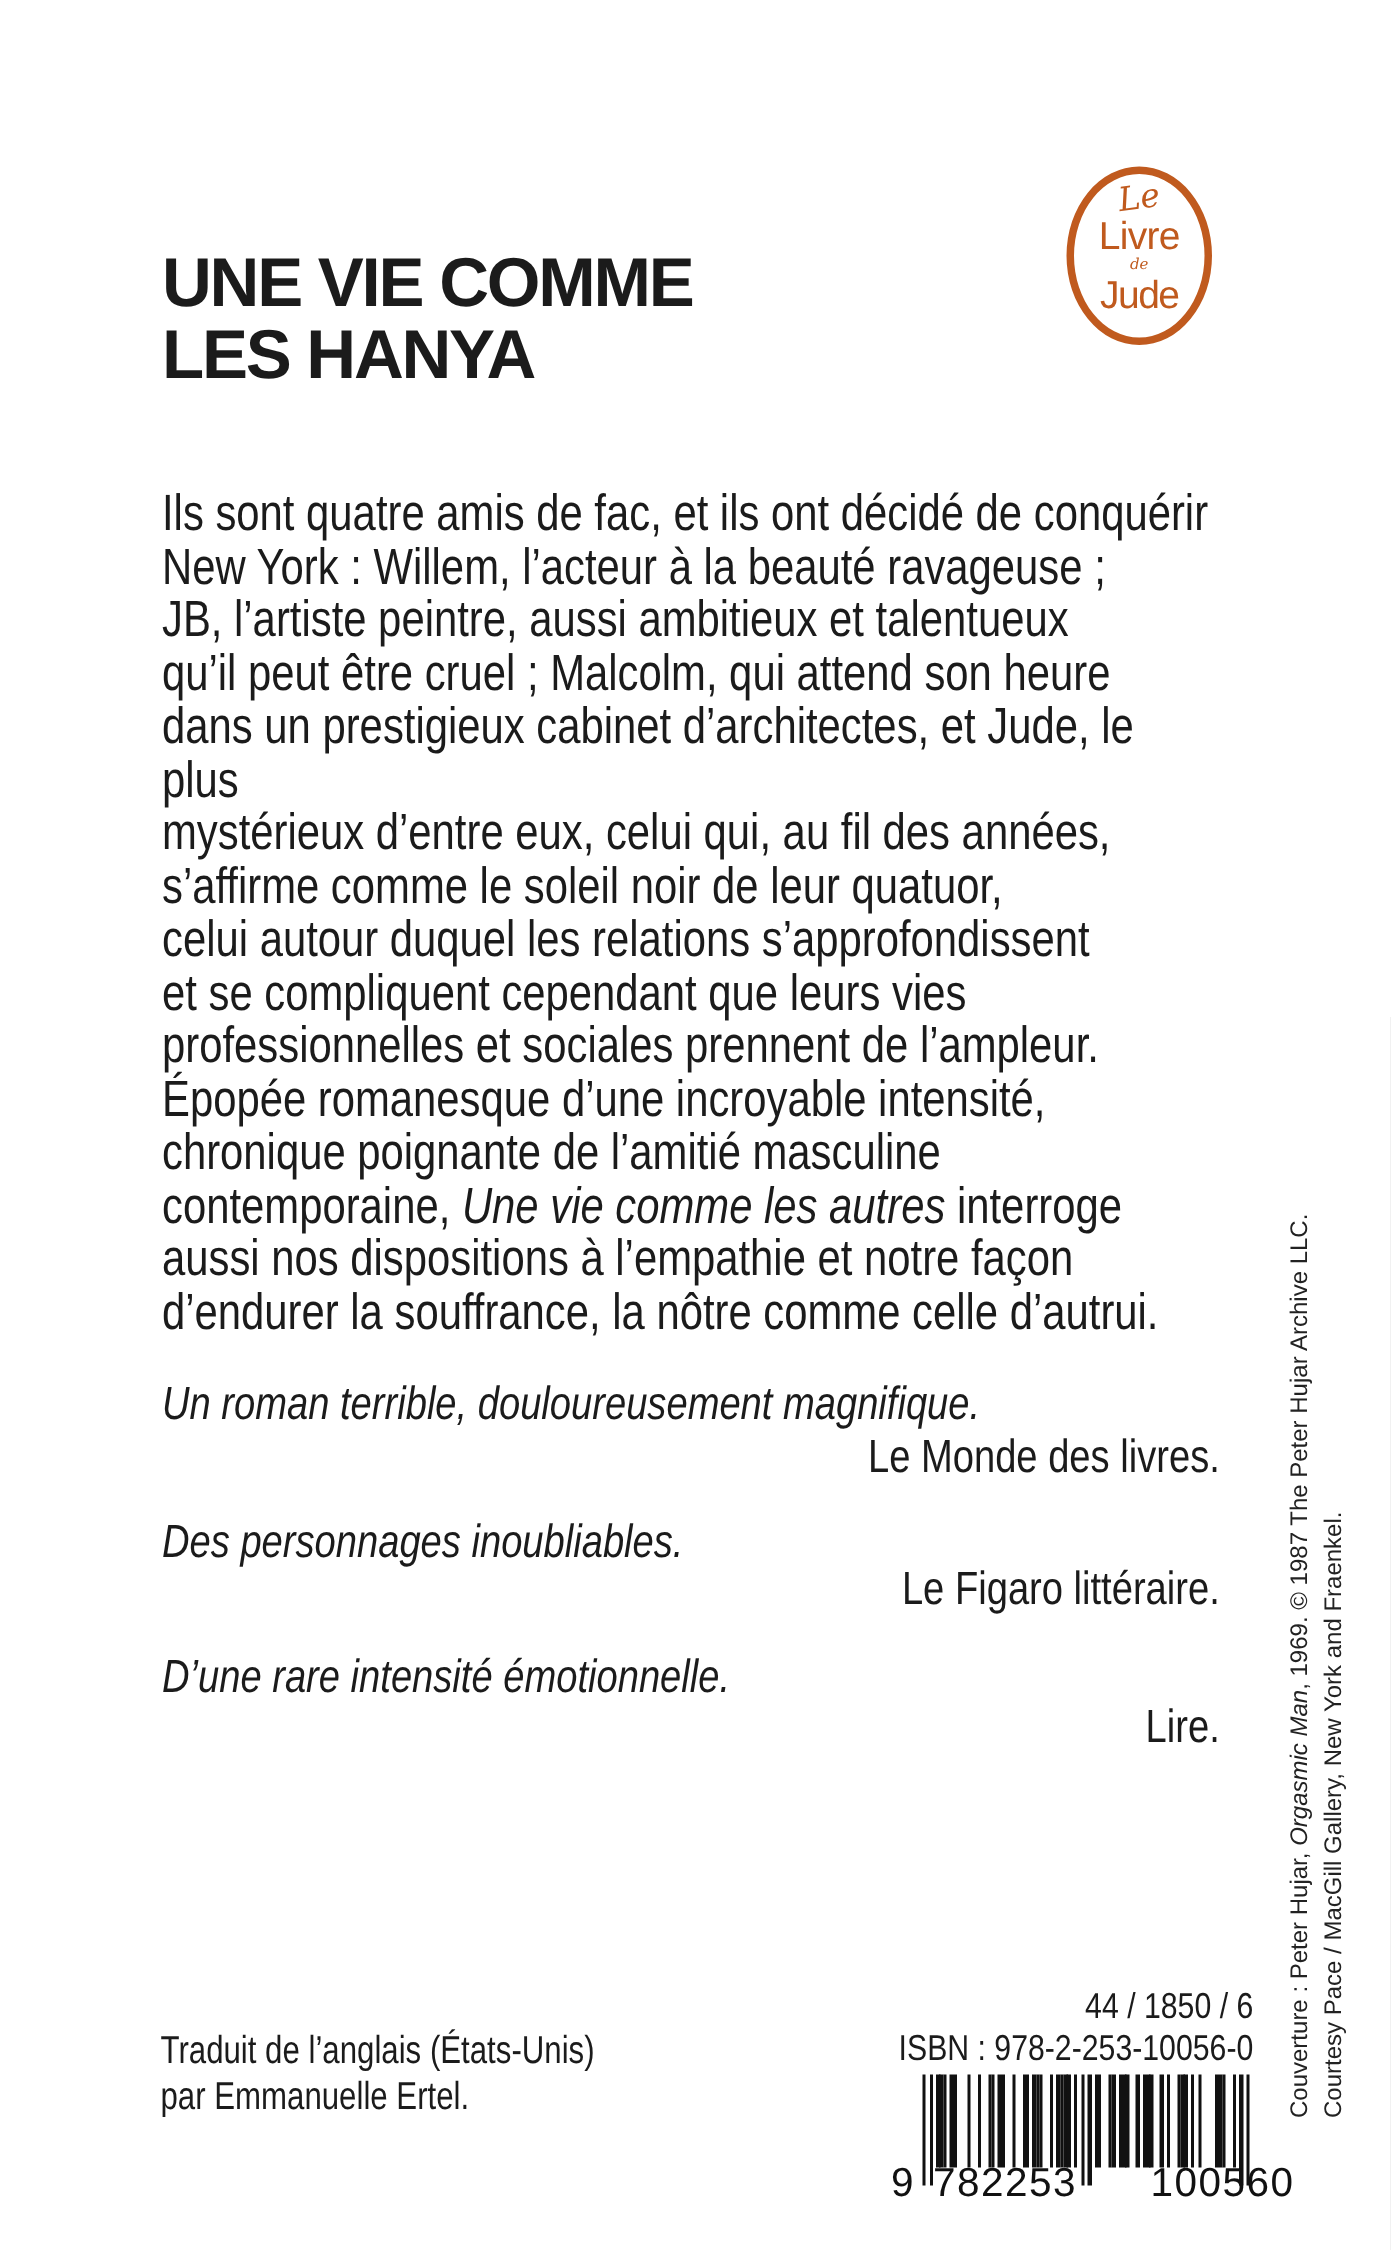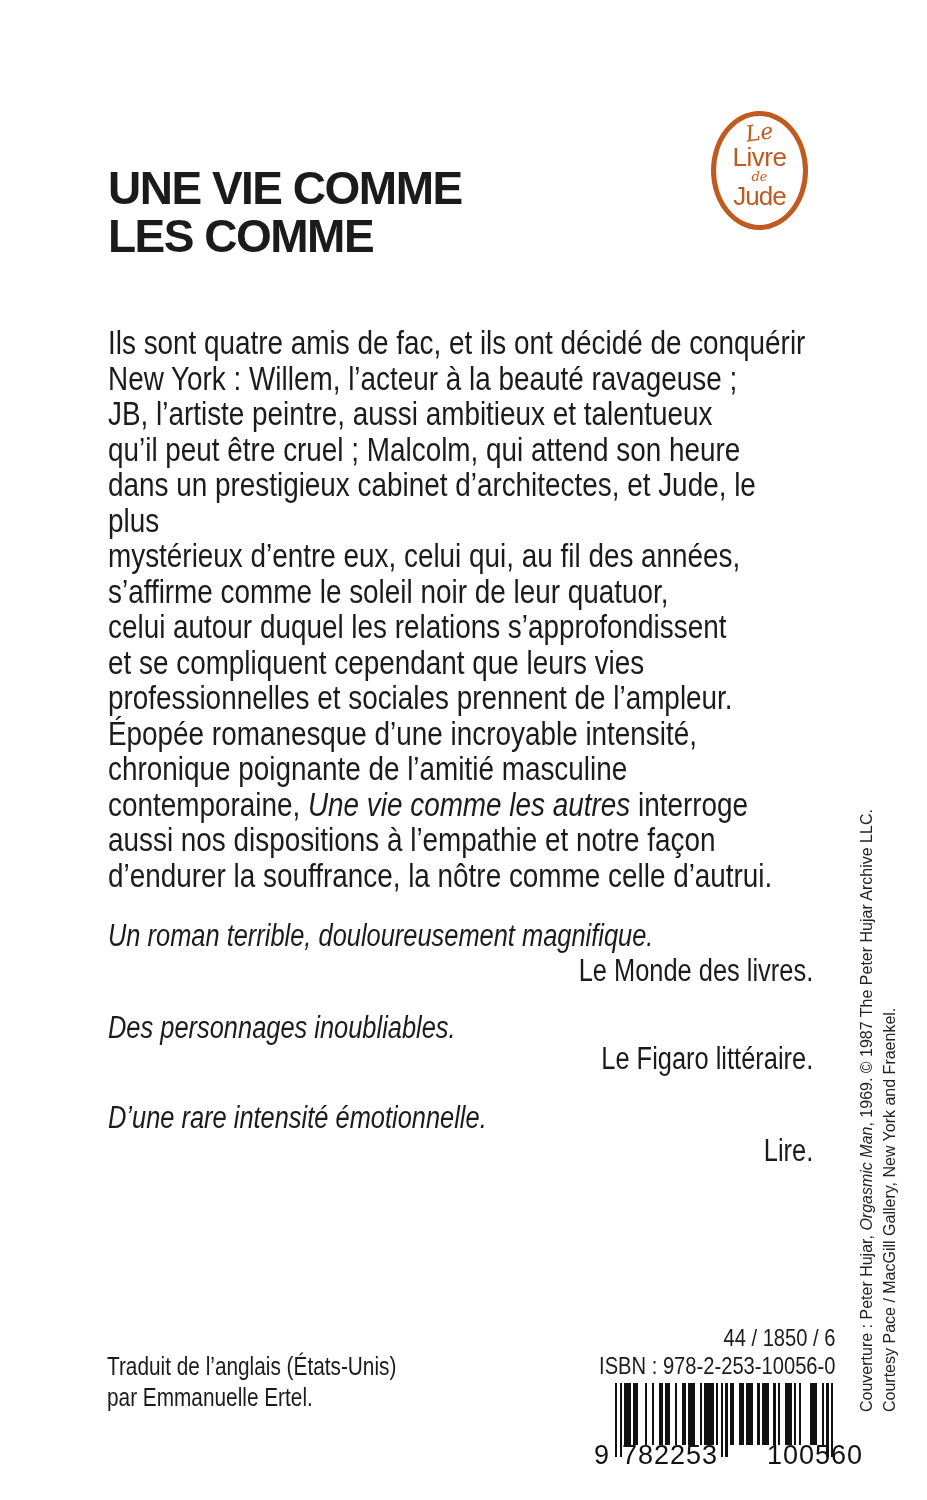--- a/index.html
+++ b/index.html
@@ -19,21 +19,21 @@
     letter-spacing:-1.5px;line-height:48px;color:#1b1b1b;
   }
   
   .logo{
     position:absolute;left:711px;top:111px;width:97px;height:119px;
     border:5px solid #c05a1e;border-radius:50%;box-sizing:border-box;
     color:#c05a1e;text-align:center;
   }
   .logo-le{font-family:"DejaVu Serif",serif;font-style:italic;font-size:22px;line-height:25px;margin-top:4px;transform:rotate(-8deg);}
   .logo-livre{font-size:26px;line-height:25px;letter-spacing:-0.5px;}
-  .logo-de{font-family:"DejaVu Serif",serif;font-style:italic;font-size:13px;line-height:13px;}
+  .logo-de{font-family:"DejaVu Serif",serif;font-style:italic;font-size:10px;line-height:13px;}
   .logo-poche{font-size:26px;line-height:27px;letter-spacing:-1px;}
   
   .synopsis{
     position:absolute;left:108px;top:325px;width:860px;
     font-size:34px;line-height:35.5px;
     transform:scaleX(0.82);transform-origin:0 0;
   }
   
   .q{
     position:absolute;left:108px;width:860px;font-size:31px;line-height:34px;
@@ -72,21 +72,21 @@
   }
 </style>
 </head>
 <body>
 
 <div class="page">
 
 
   <div class="title">
     <div>UNE VIE COMME</div>
-    <div>LES COMME</div>
+    <div>LES HANYA</div>
   </div>
 
   <div class="logo">
     <div class="logo-le">Le</div>
     <div class="logo-livre">Livre</div>
     <div class="logo-de">de</div>
     <div class="logo-poche">Jude</div>
   </div>
 
   <div class="synopsis">

